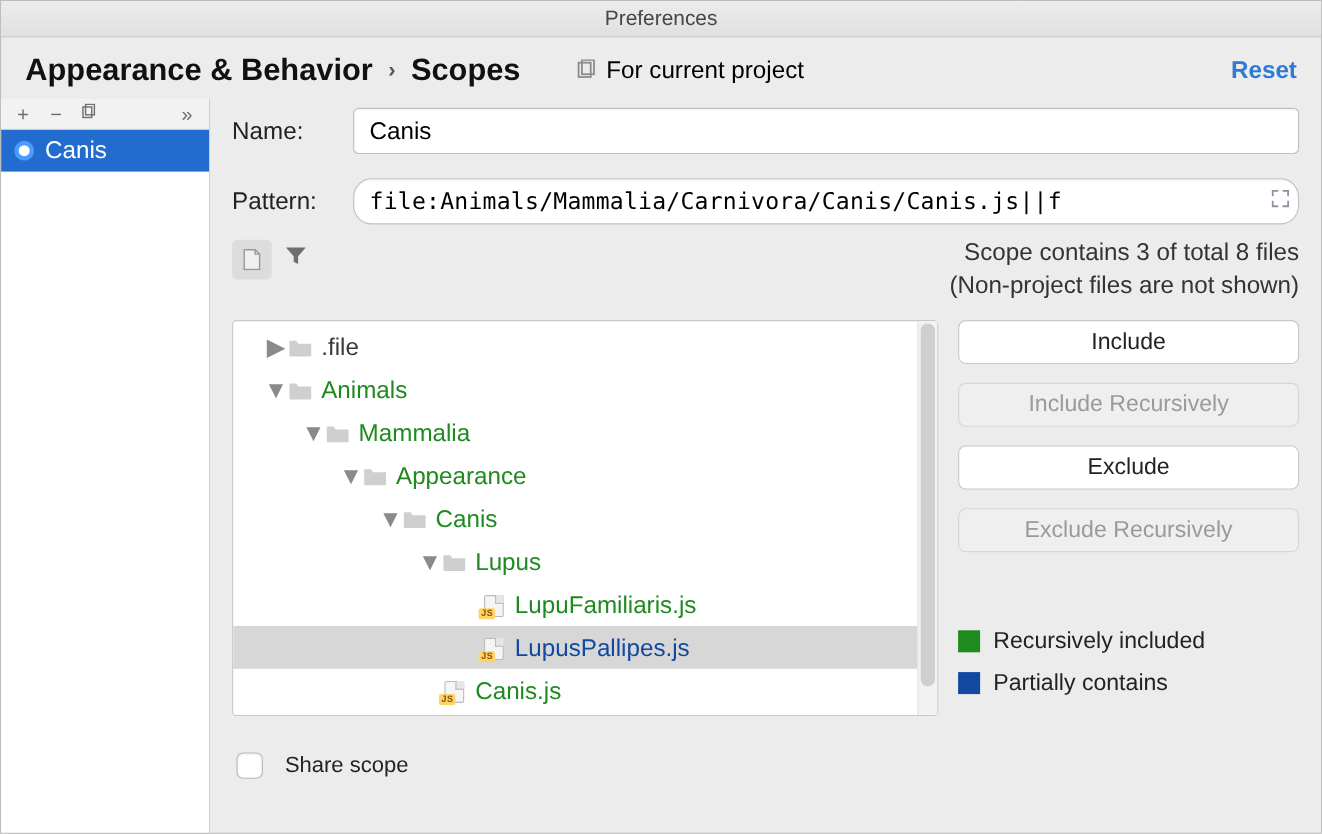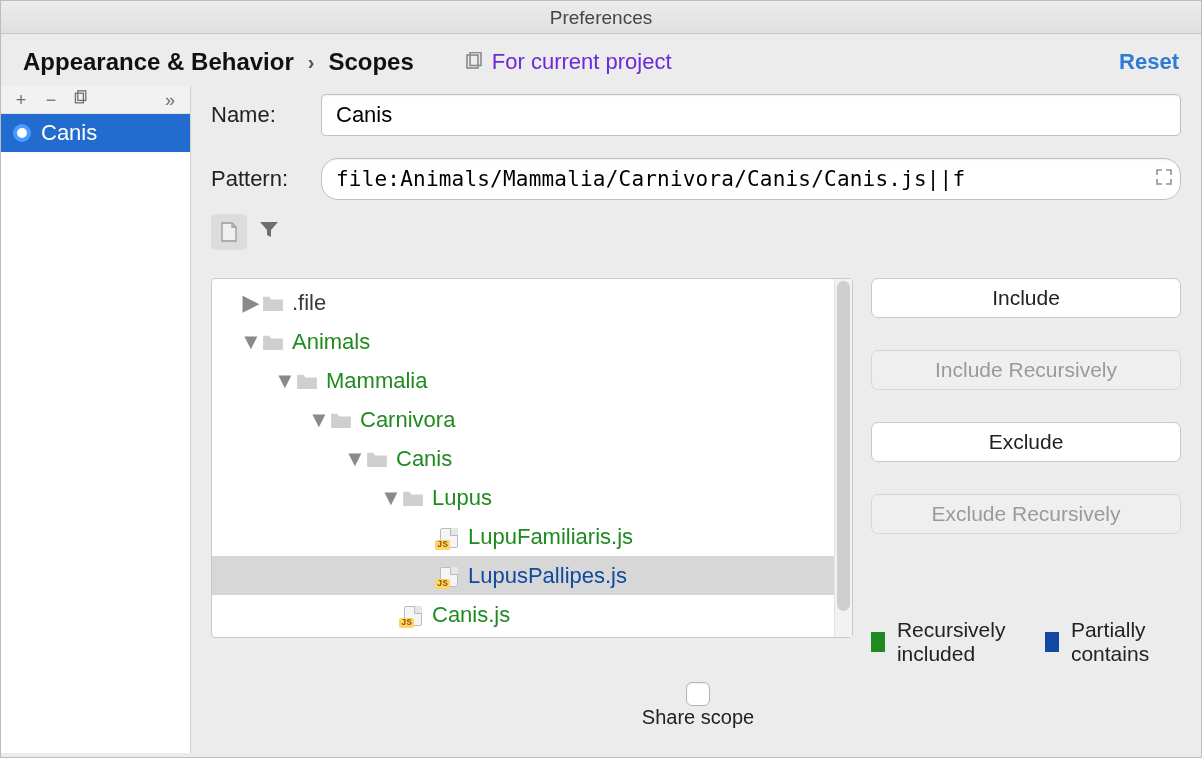--- a/index.html
+++ b/index.html
@@ -23,25 +23,25 @@
     font-size: 19px;
     color: #464646;
   }
   
   .header {
     display: flex;
     align-items: center;
     padding: 14px 22px 10px 22px;
     gap: 14px;
   }
-  .crumb { font-size: 24px; font-weight: 700; color: #111; }
+  .crumb { font-size: 28px; font-weight: 700; color: #111; }
   .chev { font-size: 20px; color: #555; font-weight: 600; }
   .current-project {
     display: flex; align-items: center; gap: 8px;
-    color: #6d28d9; font-size: 22px; margin-left: 36px;
+    color: #000000; font-size: 22px; margin-left: 36px;
   }
   .current-project .icon { width: 20px; height: 20px; }
   .reset { margin-left: auto; color: #2d7bd6; font-size: 22px; font-weight: 600; }
   
   .main { display: flex; height: calc(758px - 33px - 58px); }
   .sidebar { width: 190px; background: #fff; border-right: 1px solid #d0d0d0; display: flex; flex-direction: column; }
   .toolbar {
     height: 28px; display: flex; align-items: center; gap: 10px;
     padding: 4px 10px; border-bottom: 1px solid #e0e0e0; background: #f2f2f2;
     color: #6e6e6e;
@@ -98,33 +98,33 @@
   .lbl { }
   .green { color: #1f8a1f; }
   .gray { color: #3a3a3a; }
   .blue { color: #1148a0; }
   .sel { background: #d7d7d7; }
   .indent-1{padding-left:28px}.indent-2{padding-left:62px}.indent-3{padding-left:96px}
   .indent-4{padding-left:132px}.indent-5{padding-left:168px}.indent-6{padding-left:204px}
   .scrollbar { width: 18px; background:#f2f2f2; border-left:1px solid #e2e2e2; display:flex; flex-direction:column; }
   .thumb { flex:1; margin:2px; background:#cfcfcf; border-radius:8px; max-height: 330px; }
   
-  .rightcol { width: 310px; display:flex; flex-direction: column; gap: 32px; }
+  .rightcol { width: 310px; display:flex; flex-direction: column; gap: 17px; }
   .act-btn {
     height: 40px; border:1px solid #c8c8c8; border-radius:7px; background:#fff;
     font-size:21px; display:flex; align-items:center; justify-content:center;
   }
   .act-btn.disabled { background:#efefef; color:#9a9a9a; border-color:#d6d6d6; }
-  .legend { margin-top: 52px; display:flex; flex-direction:row; gap:14px; }
+  .legend { margin-top: 52px; display:flex; flex-direction:column; gap:14px; }
   .legend-row { display:flex; align-items:center; gap:12px; font-size:21px; }
   .swatch { width:20px; height:20px; }
   .swatch.green { background:#1f8a1f; }
   .swatch.navy { background:#1148a0; }
   
-  .share { display:flex; align-items:center; gap:0; margin-top: 6px; padding-left: 4px; flex-direction: column; }
+  .share { display:flex; align-items:center; gap:20px; margin-top: 23px; padding-left: 4px; }
   .chk { width:24px; height:24px; border:1px solid #b6b6b6; border-radius:6px; background:#fff; box-shadow: inset 0 1px 2px rgba(0,0,0,.08);}
 </style>
 </head>
 <body>
 
 <div class="titlebar">Preferences</div>
 
 <div class="header">
   <span class="crumb">Appearance &amp; Behavior</span>
   <span class="chev">›</span>
@@ -181,20 +181,24 @@
               <path d="M2 1 h10 l4 4 v14 h-14 z" fill="#efefef" stroke="#9a9a9a" stroke-width="1.3"></path>
               <path d="M12 1 v4 h4" fill="none" stroke="#9a9a9a" stroke-width="1.3"></path>
             </svg>
         </div>
         <div class="funnel">
           <svg width="24" height="24" viewBox="0 0 24 24">
               <path d="M3 4 h18 l-7 8 v7 l-4 -2 v-5 z" fill="#6e6e6e"></path>
             </svg>
         </div>
       </div>
+      <div class="status">
+        <div>Scope contains 3 of total 8 files</div>
+        <div>(Non-project files are not shown)</div>
+      </div>
     </div>
 
     <div class="mid">
       <div class="mid-left">
         <div class="tree-box">
           <div class="tree" id="tree">
               <div class="node indent-1">
                 <span class="caret">▶</span>
                 <svg class="folder-icon" viewBox="0 0 24 20">
                   <path d="M1 3 h7 l2 3 h13 v12 a1 1 0 0 1 -1 1 h-20 a1 1 0 0 1 -1 -1 z" fill="#cfcfcf"></path>
@@ -213,21 +217,21 @@
                 <svg class="folder-icon" viewBox="0 0 24 20">
                   <path d="M1 3 h7 l2 3 h13 v12 a1 1 0 0 1 -1 1 h-20 a1 1 0 0 1 -1 -1 z" fill="#cfcfcf"></path>
                 </svg>
                 <span class="lbl green">Mammalia</span>
               </div>
               <div class="node indent-3">
                 <span class="caret open">▼</span>
                 <svg class="folder-icon" viewBox="0 0 24 20">
                   <path d="M1 3 h7 l2 3 h13 v12 a1 1 0 0 1 -1 1 h-20 a1 1 0 0 1 -1 -1 z" fill="#cfcfcf"></path>
                 </svg>
-                <span class="lbl green">Carnivora</span>
+                <span class="lbl green">Appearance</span>
               </div>
               <div class="node indent-4">
                 <span class="caret open">▼</span>
                 <svg class="folder-icon" viewBox="0 0 24 20">
                   <path d="M1 3 h7 l2 3 h13 v12 a1 1 0 0 1 -1 1 h-20 a1 1 0 0 1 -1 -1 z" fill="#cfcfcf"></path>
                 </svg>
                 <span class="lbl green">Canis</span>
               </div>
               <div class="node indent-5">
                 <span class="caret open">▼</span>

